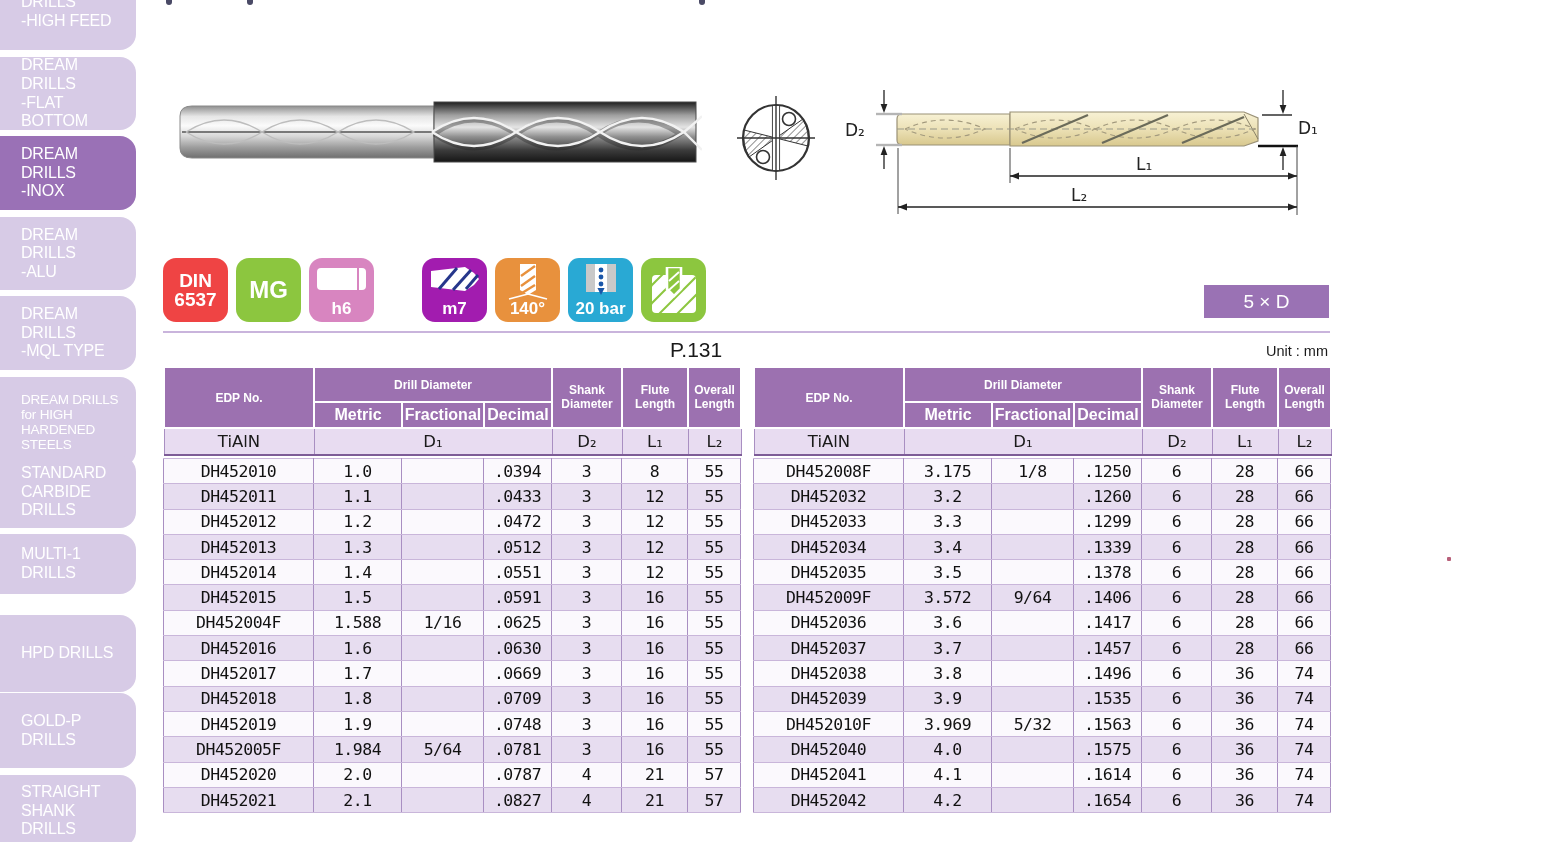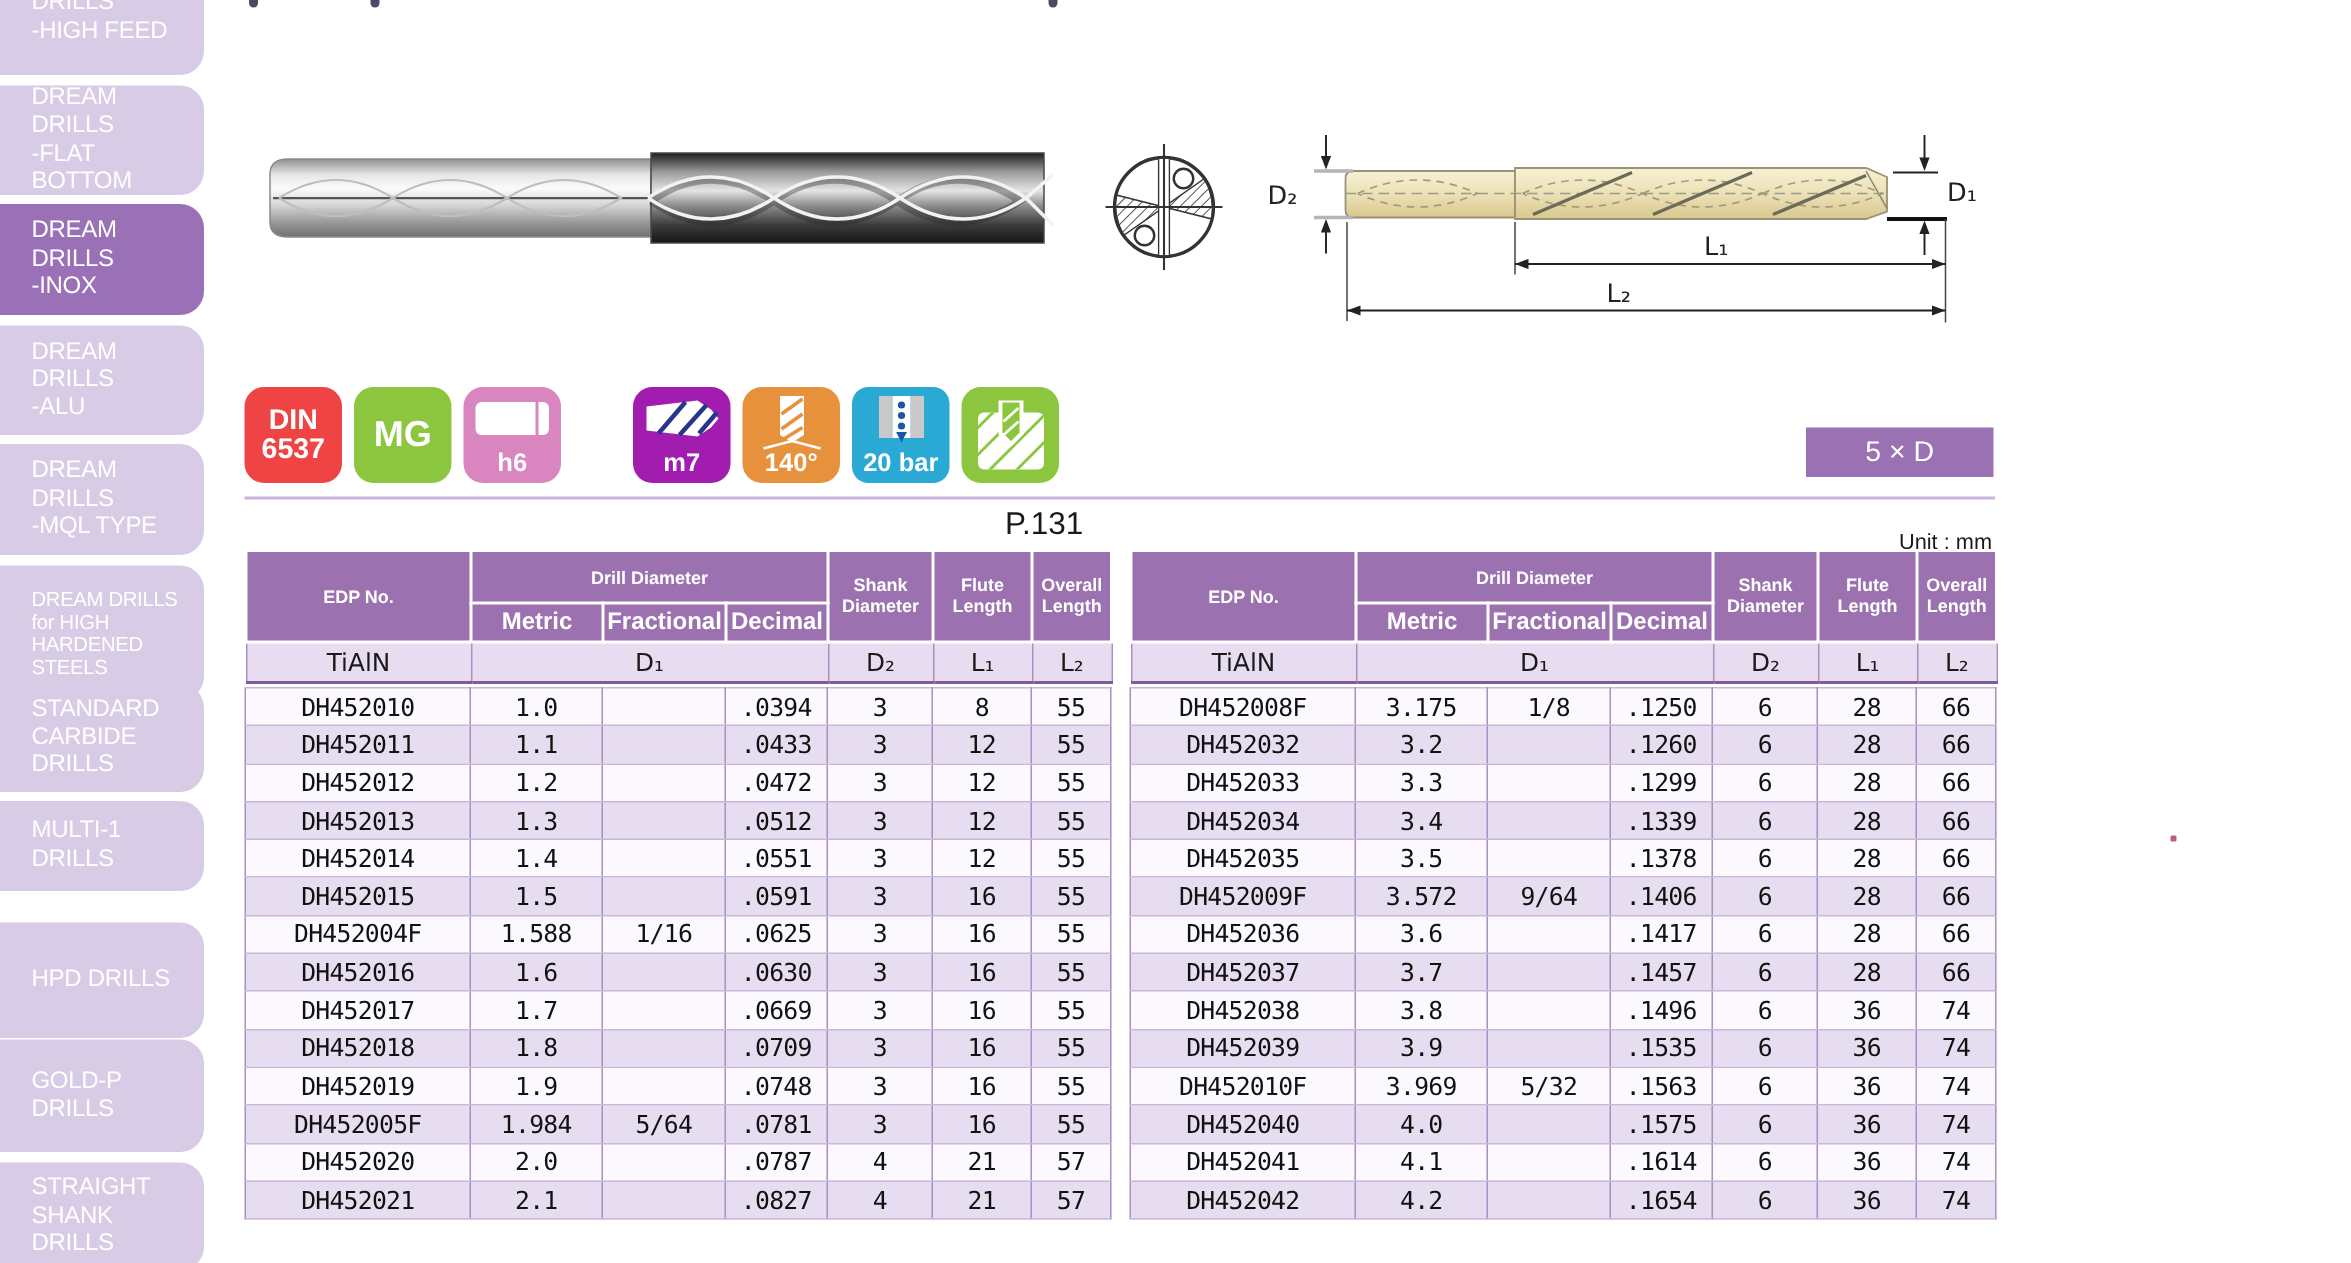--- a/index.html
+++ b/index.html
@@ -48,21 +48,21 @@
   .badge.b-mg .lbl { position:static; display:flex; height:100%; align-items:center;
     justify-content:center; font-size:24px; }
   .badge .ic { position:absolute; top:6px; left:50%; transform:translateX(-50%); }
   .b-h6-bar { position:absolute; top:10px; left:8px; width:49px; height:22px; background:#fff;
     border-radius:4px; }
   .b-h6-notch { position:absolute; top:0; right:7px; width:2px; height:22px; background:#D885C0; }
   .page-ref { position:absolute; left:670px; top:302px; font-size:21px; color:#1a1a1a;margin-top:36px; }
   .size-badge { position:absolute; left:1204px; top:285px; width:125px; height:33px;
     background:#9A72B4; color:#fff; font-size:19px; text-align:center; line-height:33px; }
   .sep-line { position:absolute; left:163px; top:331px; width:1167px; height:2px; background:#C9B4DC; }
-  .unit-label { position:absolute; left:1208px; top:354px; width:120px; text-align:right;
+  .unit-label { position:absolute; left:1208px; top:343px; width:120px; text-align:right;
     font-size:14.5px; color:#1a1a1a; }
 
   
   .tbl { position:absolute; top:366px; width:577px; }
   .tbl-left { left:163px; }
   .tbl-right { left:753px; }
   table { border-collapse:collapse; table-layout:fixed; width:577px; }
   col.c-edp{width:150px} col.c-met{width:88px} col.c-fra{width:82px} col.c-dec{width:68px}
   col.c-shk{width:70px} col.c-flu{width:66px} col.c-oal{width:53px}
   .hdr th { background:#9C71B0; color:#fff; border:2px solid #fff; font-weight:bold;

